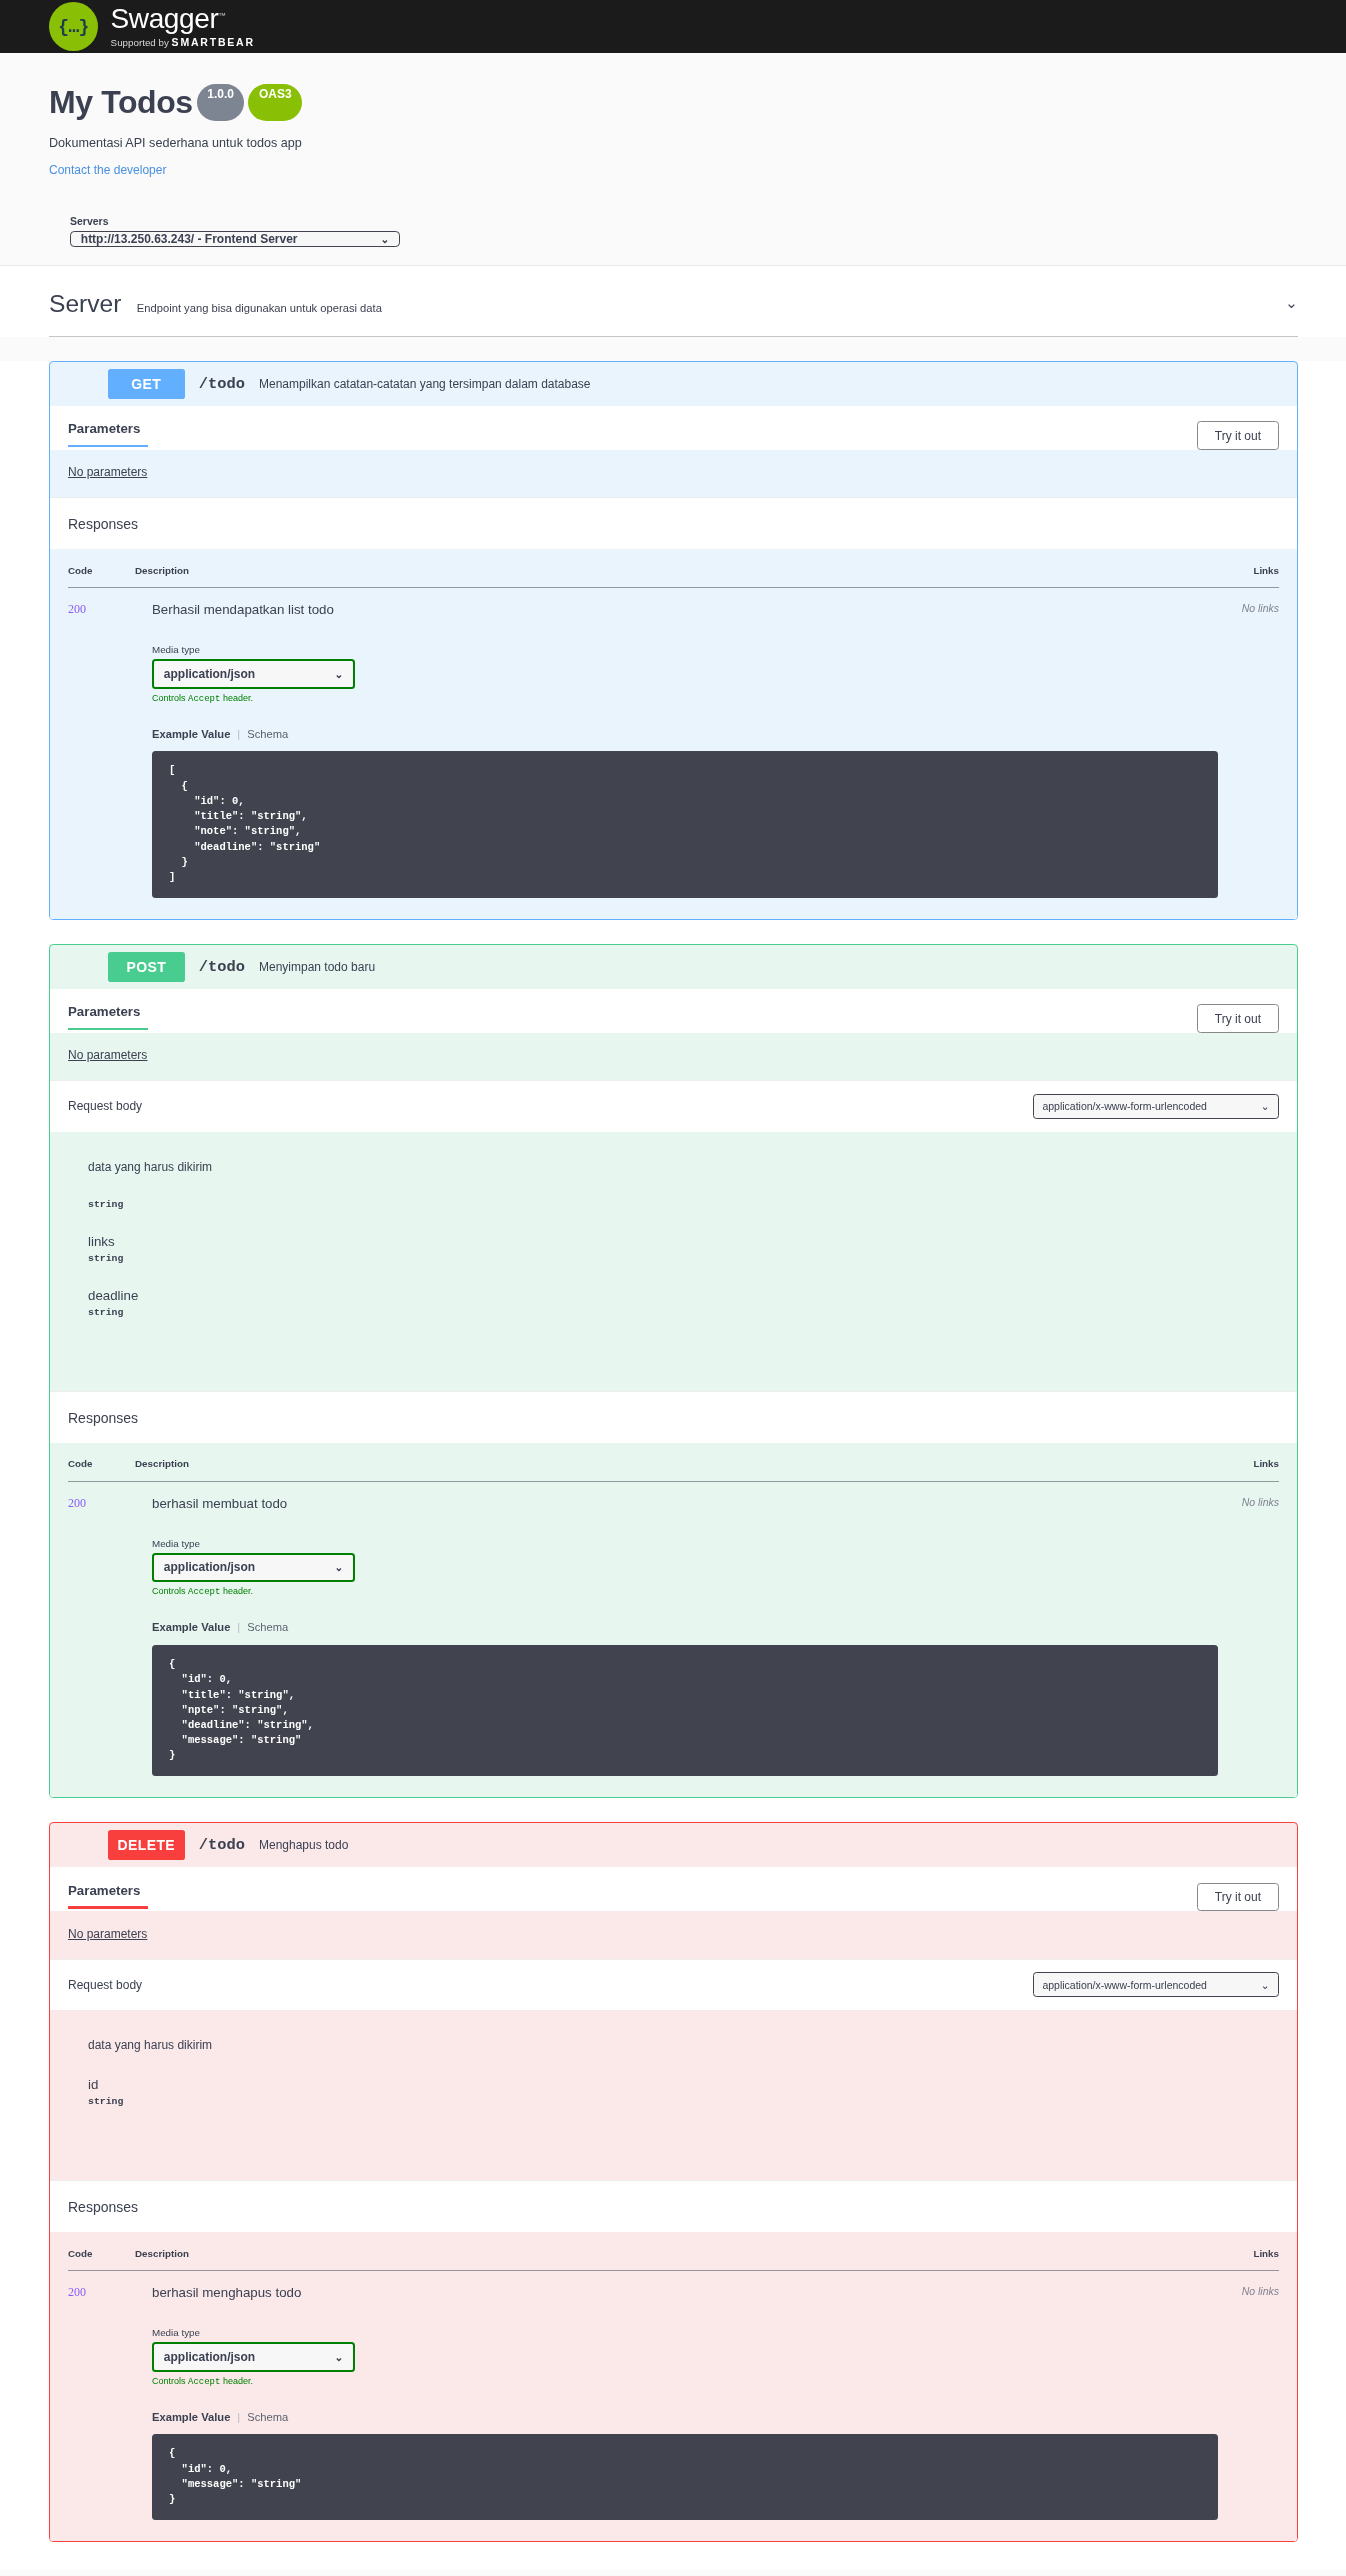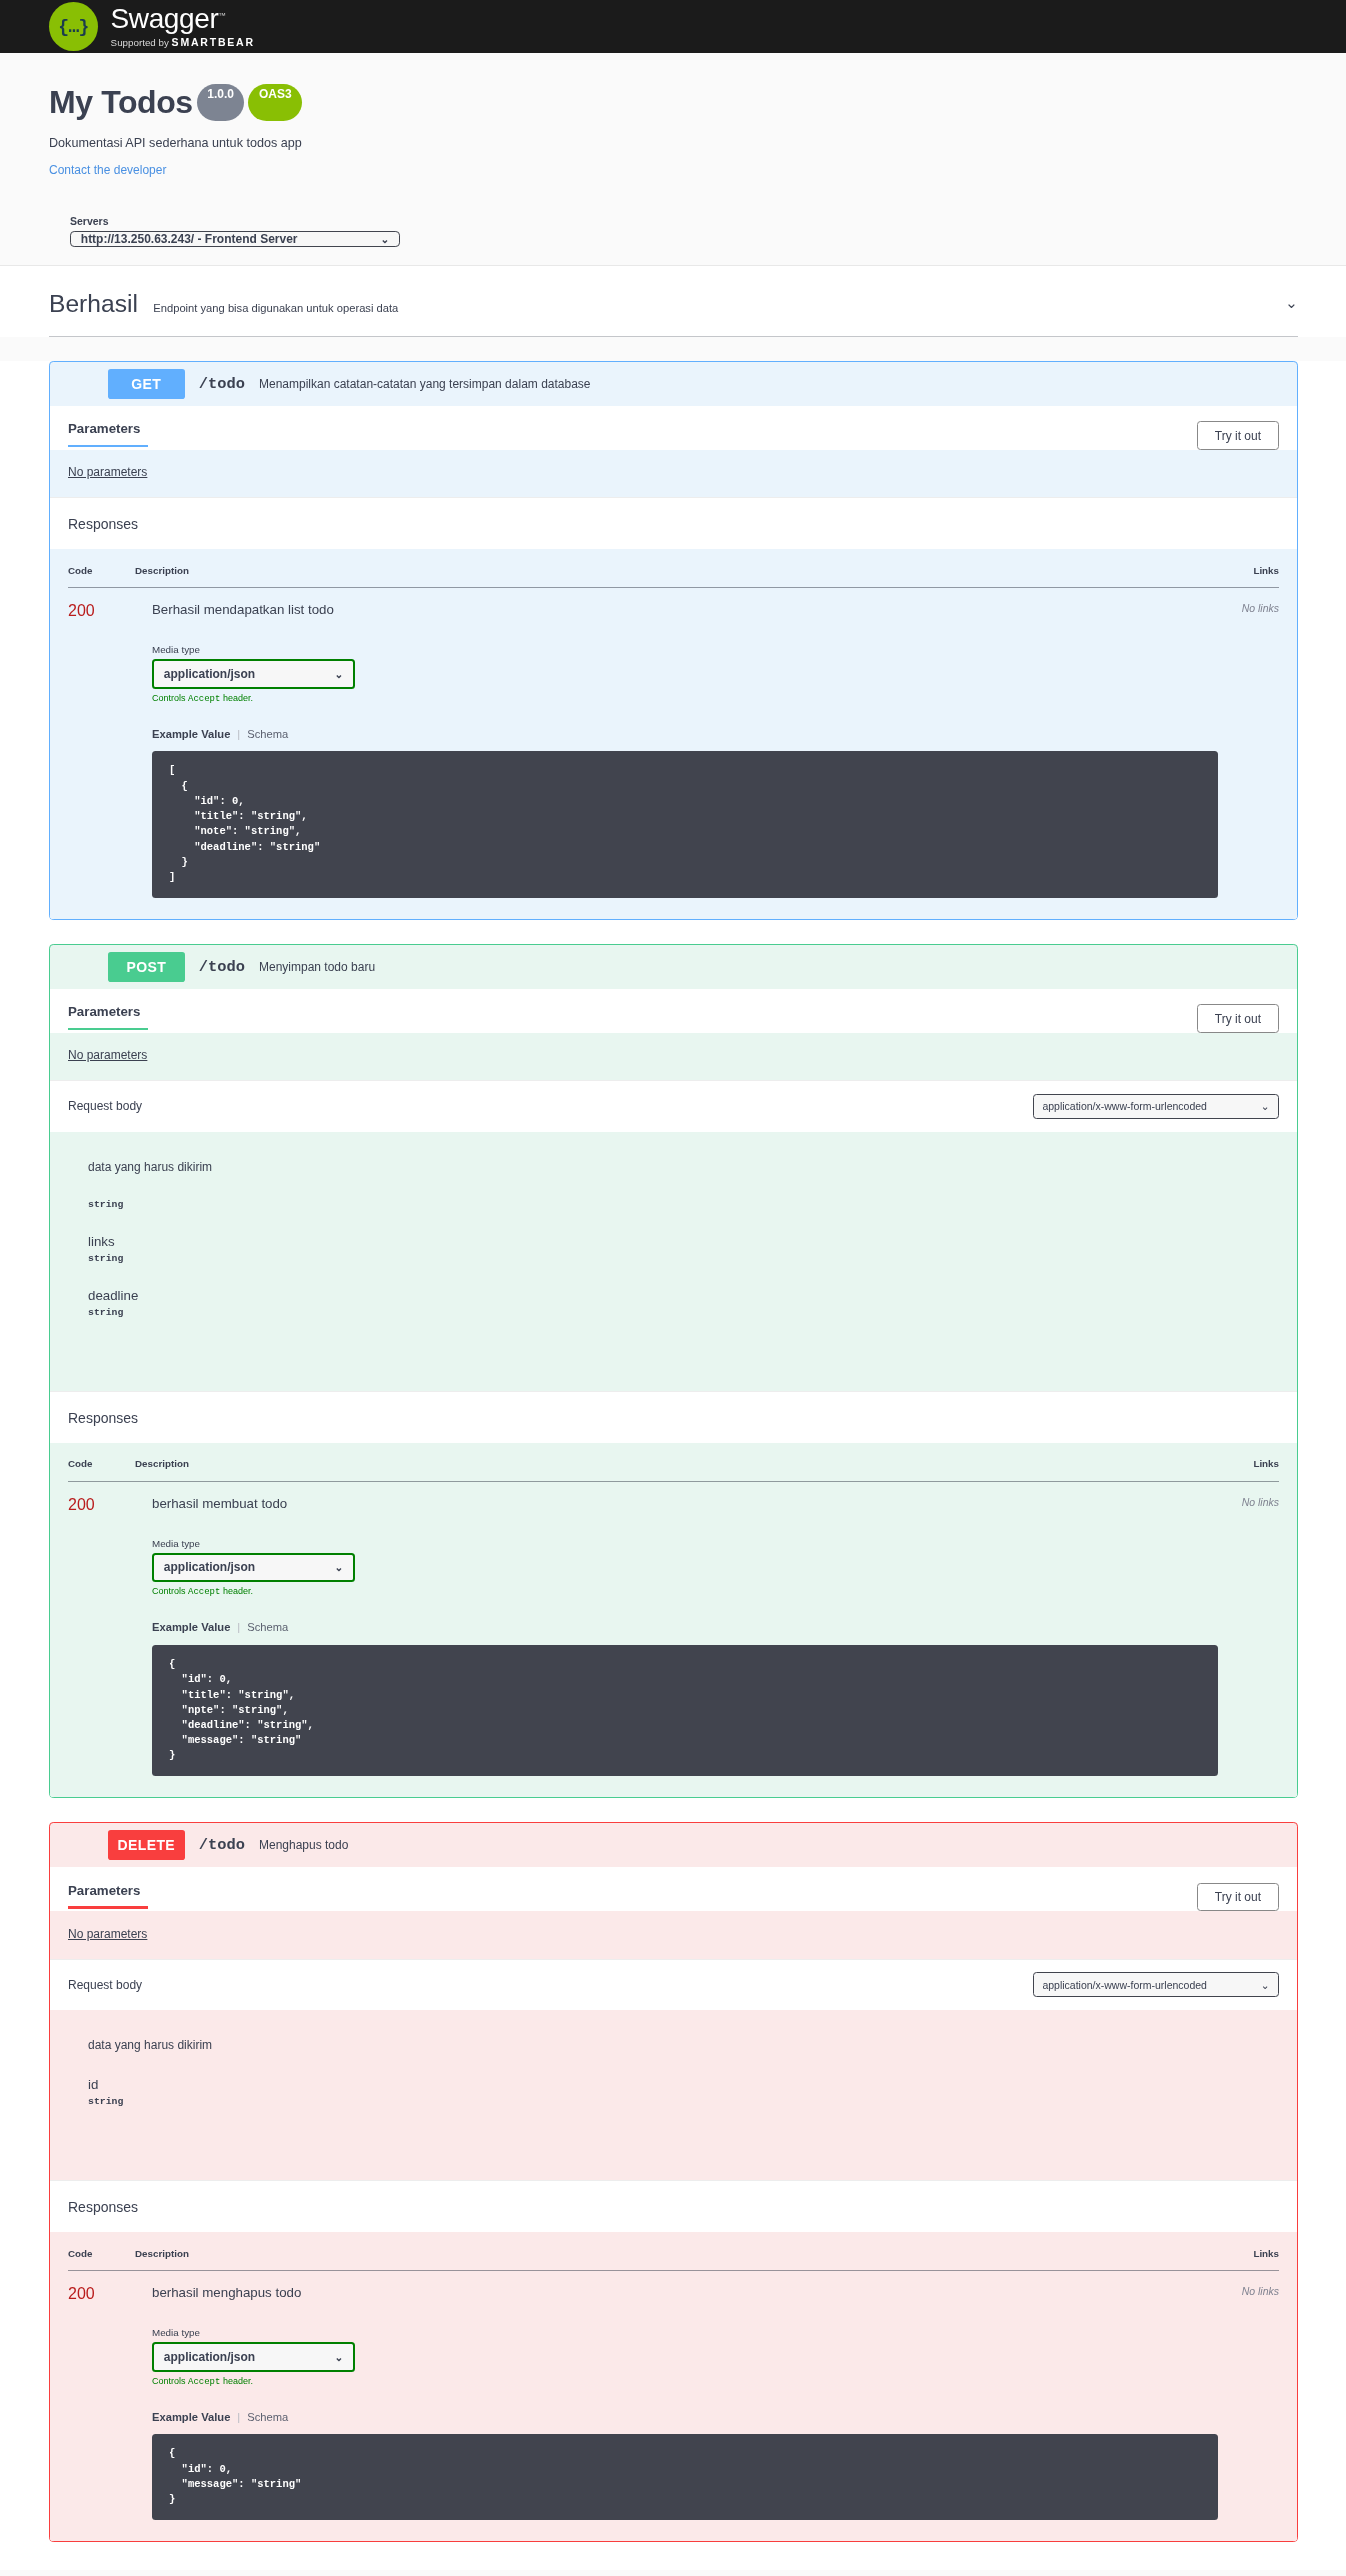--- a/index.html
+++ b/index.html
@@ -135,21 +135,21 @@
   .resp-table.delete { background:#fbe9e9; }
 
   table.resp { width:100%; border-collapse:collapse; }
   table.resp th {
     text-align:left; font-size:9.8px; font-weight:bold; color:#3b4151;
     padding:0 0 11.2px 0; border-bottom:0.7px solid rgba(59,65,81,.3);
   }
   table.resp th.c-code { width:67px; }
   table.resp th.c-links { text-align:right; }
   table.resp td { vertical-align:top; padding:14px 0 0 0; }
-  .code-cell { font-family:Liberation Sans, sans-serif; font-size:16px; color:#b91c1c; }
+  .code-cell { font-family:Liberation Serif, serif; font-size:12px; color:#8b5cf6; }
   .links-cell { text-align:right; font-size:10.5px; font-style:italic; color:#7f8290; }
 
   .resp-desc { font-size:13.3px; color:#3b4151; padding-left:17px; margin-bottom:27px; }
   .media-wrap { padding-left:17px; }
   .media-label { font-size:9.8px; color:#3b4151; margin-bottom:4.2px; }
   .media-select {
     border:2.1px solid #008000; border-radius:3.5px; background:#f7f7f7;
     width:203px; height:29.5px; display:flex; align-items:center; justify-content:space-between;
     padding:0 9.8px; font-size:12px; font-weight:bold; color:#3b4151; cursor:pointer;
   }
@@ -206,21 +206,21 @@
   <div class="server-select">
     <span>http://13.250.63.243/ - Frontend Server</span>
     <span class="caret">⌄</span>
   </div>
 </div>
 
 <div class="tag-sep"></div>
 
 <div class="tag-section">
   <div class="tag-header">
-    <span class="tag-name">Berhasil</span>
+    <span class="tag-name">Server</span>
     <span class="tag-desc">Endpoint yang bisa digunakan untuk operasi data</span>
     <span class="tag-caret">⌄</span>
   </div>
 </div>
 
 <div class="ops" id="ops-container">
     <div class="op get">
       <div class="op-summary">
         <div class="method get">GET</div>
         <div class="op-path">/todo</div>

